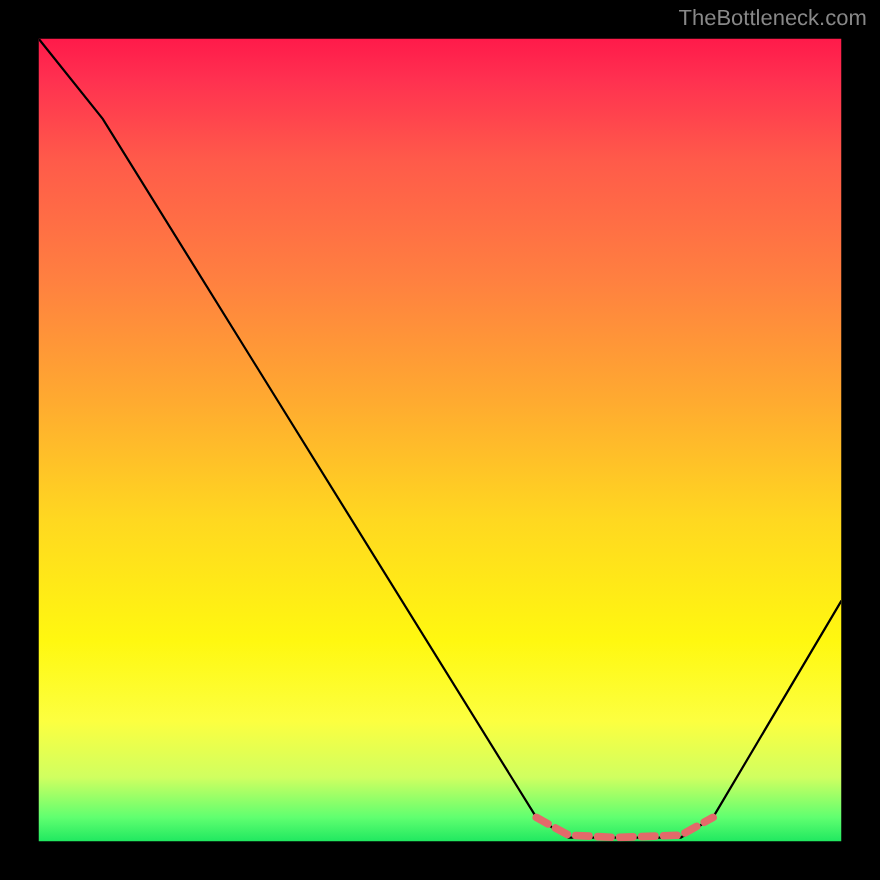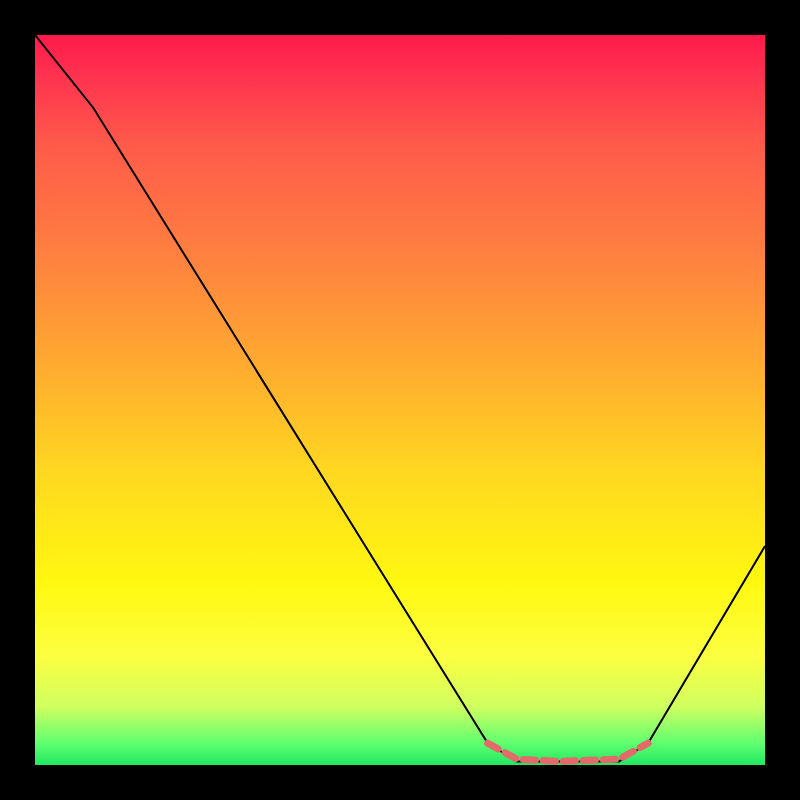--- a/index.html
+++ b/index.html
@@ -57,20 +57,21 @@
     left: 0;
     top: 0;
     width: 100%;
     height: 100%;
   }
 </style>
 </head>
 <body>
 
 <div class="container">
+  <div class="watermark">TheBottleneck.com</div>
 
   <div class="plot-area">
     <div class="gradient-bg"></div>
 
     <svg class="curve" viewBox="0 0 730 730" preserveAspectRatio="none">
       <path fill="none" stroke="#000" stroke-width="2" d="M0.0 0.0 L58.4 73.0 L452.6 708.1 L481.8 726.4 L584.0 726.4 L613.2 708.1 L730.0 511.0"></path>
       <path fill="none" stroke="#e36a6a" stroke-width="7" stroke-linecap="round" stroke-dasharray="12 8" d="M452.6 708.1 L481.8 724.2 L525.6 726.4 L584.0 724.2 L613.2 708.1"></path>
     </svg>
   </div>
 </div>

